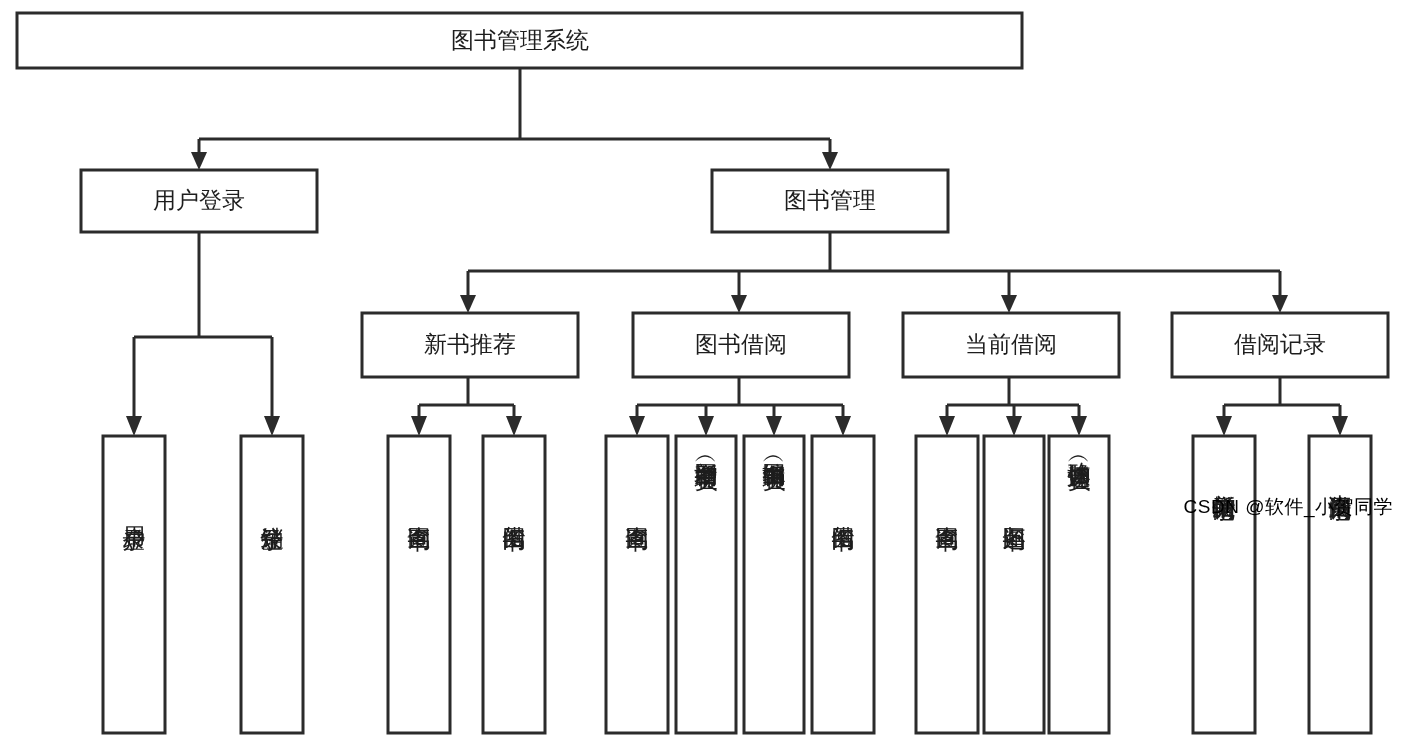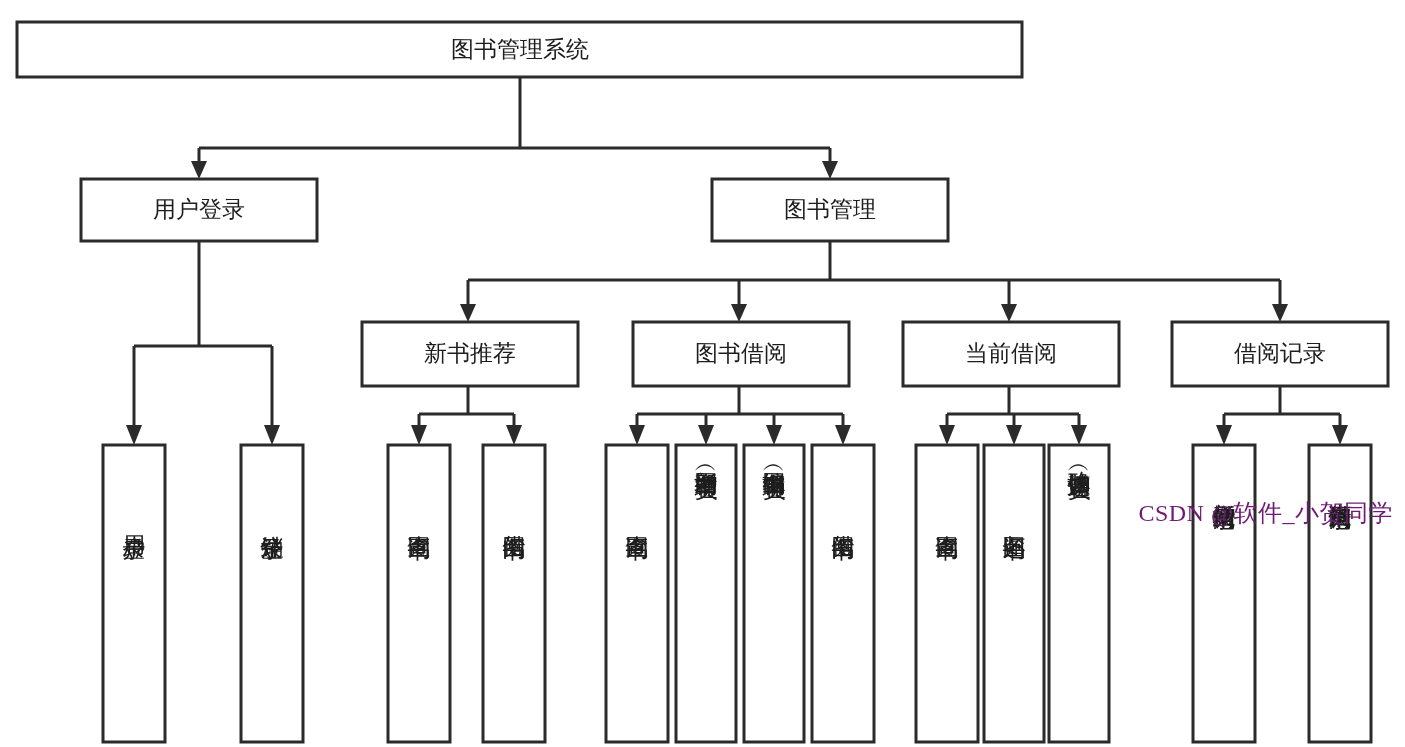--- a/index.html
+++ b/index.html
@@ -13,21 +13,20 @@
     font-family: "Liberation Sans", "DejaVu Sans", sans-serif;
     overflow: hidden;
     position: relative;
   }
   #diagram-root {
     position: absolute;
     left: 0;
     top: 0;
     width: 1405px;
     height: 526px;
-    margin-top: 9px;
   }
   svg#flow {
     display: block;
     width: 1405px;
     height: 747px;
   }
   .box-rect {
     fill: #ffffff;
     stroke: #2b2b2b;
     stroke-width: 3;
@@ -69,23 +68,23 @@
     line-height: 1.18;
     color: #1d1d1d;
     letter-spacing: 1px;
     white-space: nowrap;
     text-align: left;
   }
   .watermark {
     position: absolute;
     right: 12px;
     bottom: 6px;
-    font-family: Liberation Serif, serif;
-    font-size: 24px;
-    color: #701a75;
+    font-family: Liberation Sans, sans-serif;
+    font-size: 19px;
+    color: #000000;
     letter-spacing: 0.5px;
     white-space: nowrap;
   }
 </style>
 </head>
 <body>
 
 <div id="diagram-root">
 
   <svg id="flow" viewBox="0 0 1405 747" xmlns="http://www.w3.org/2000/svg">

